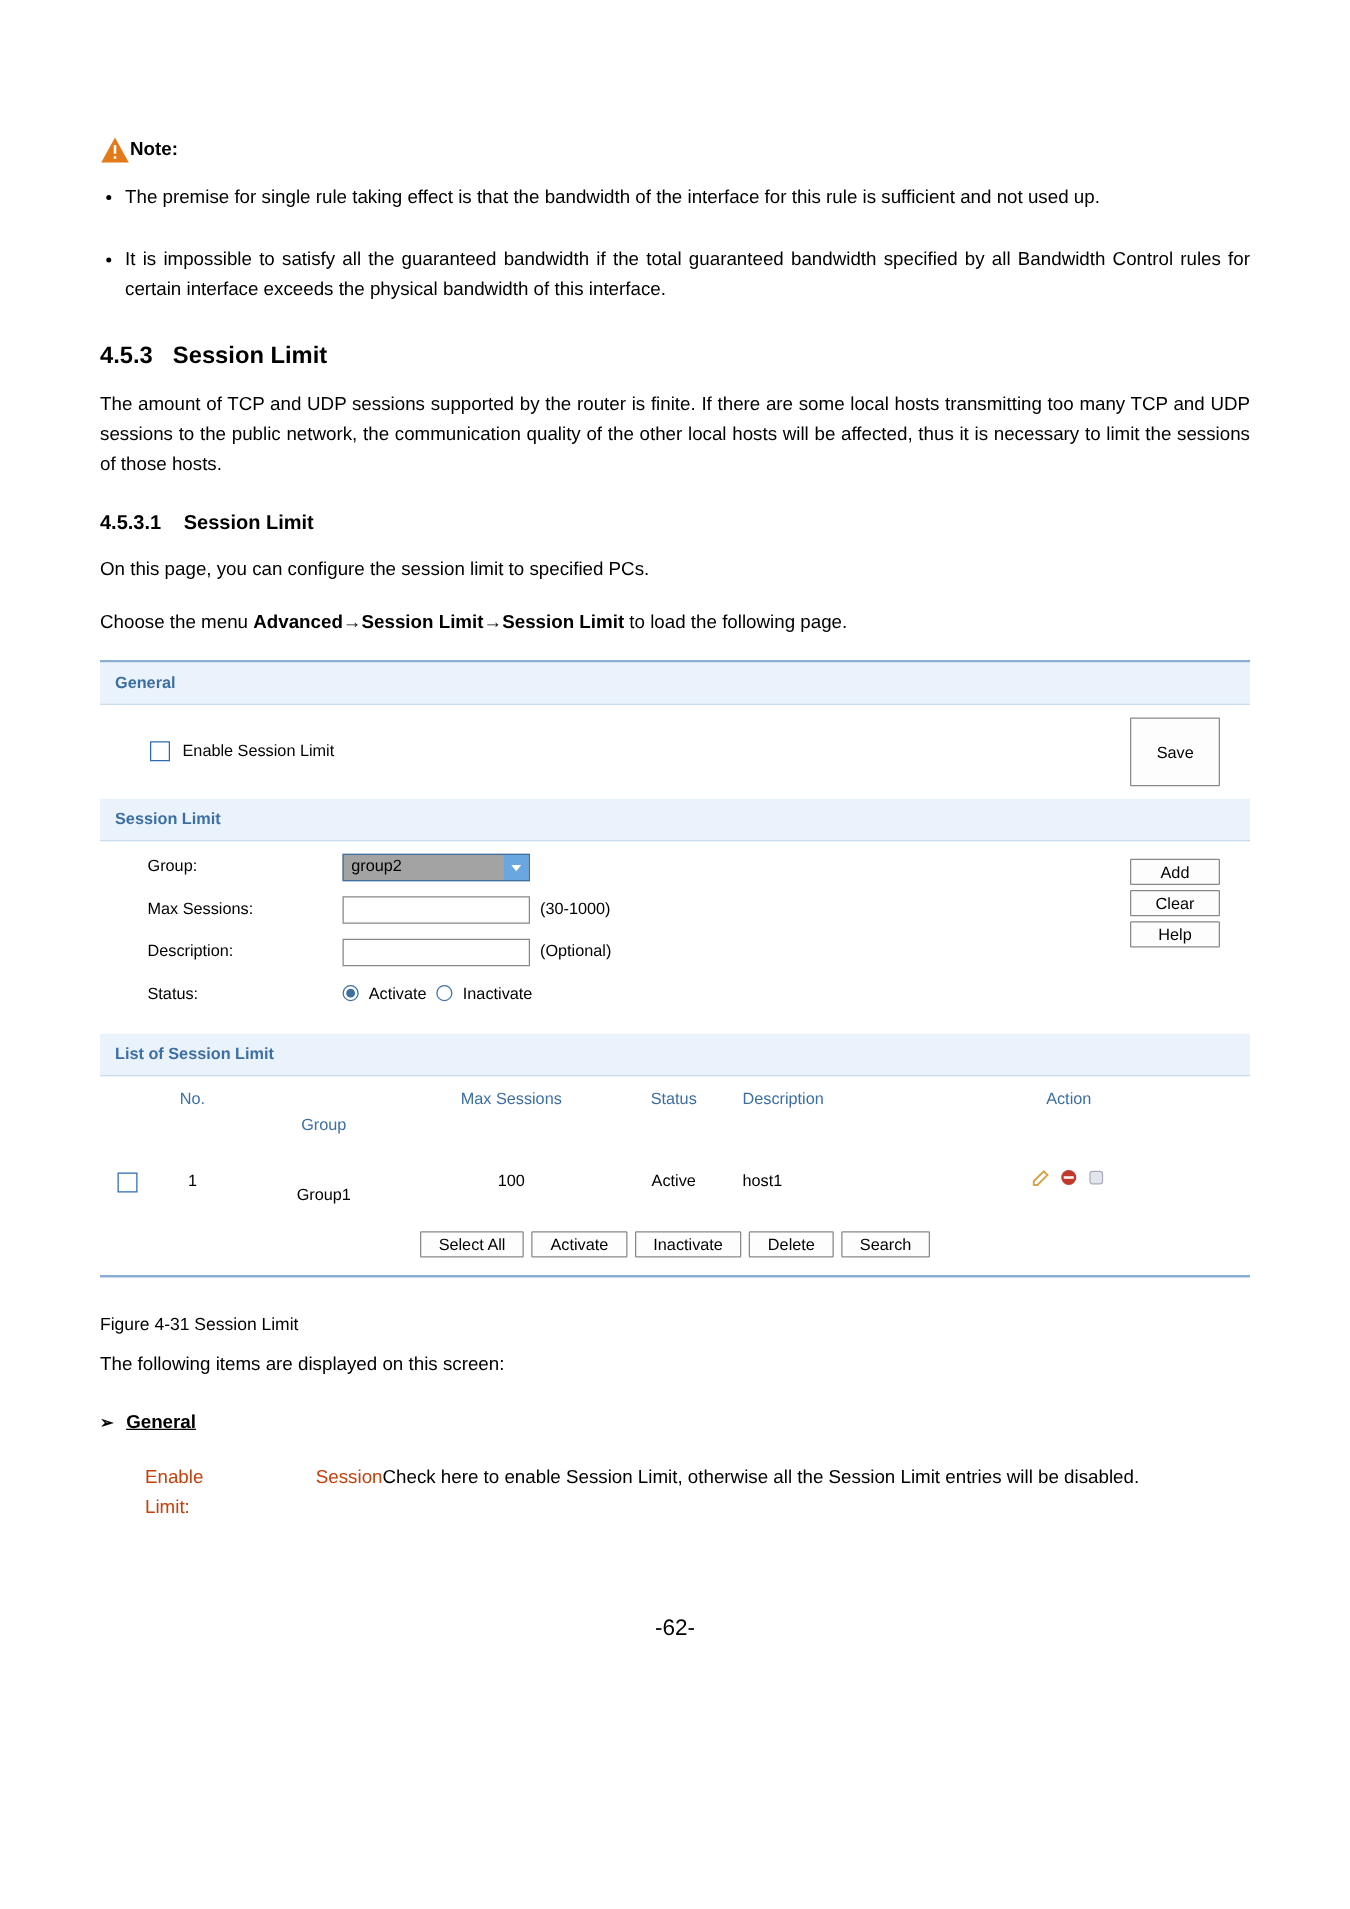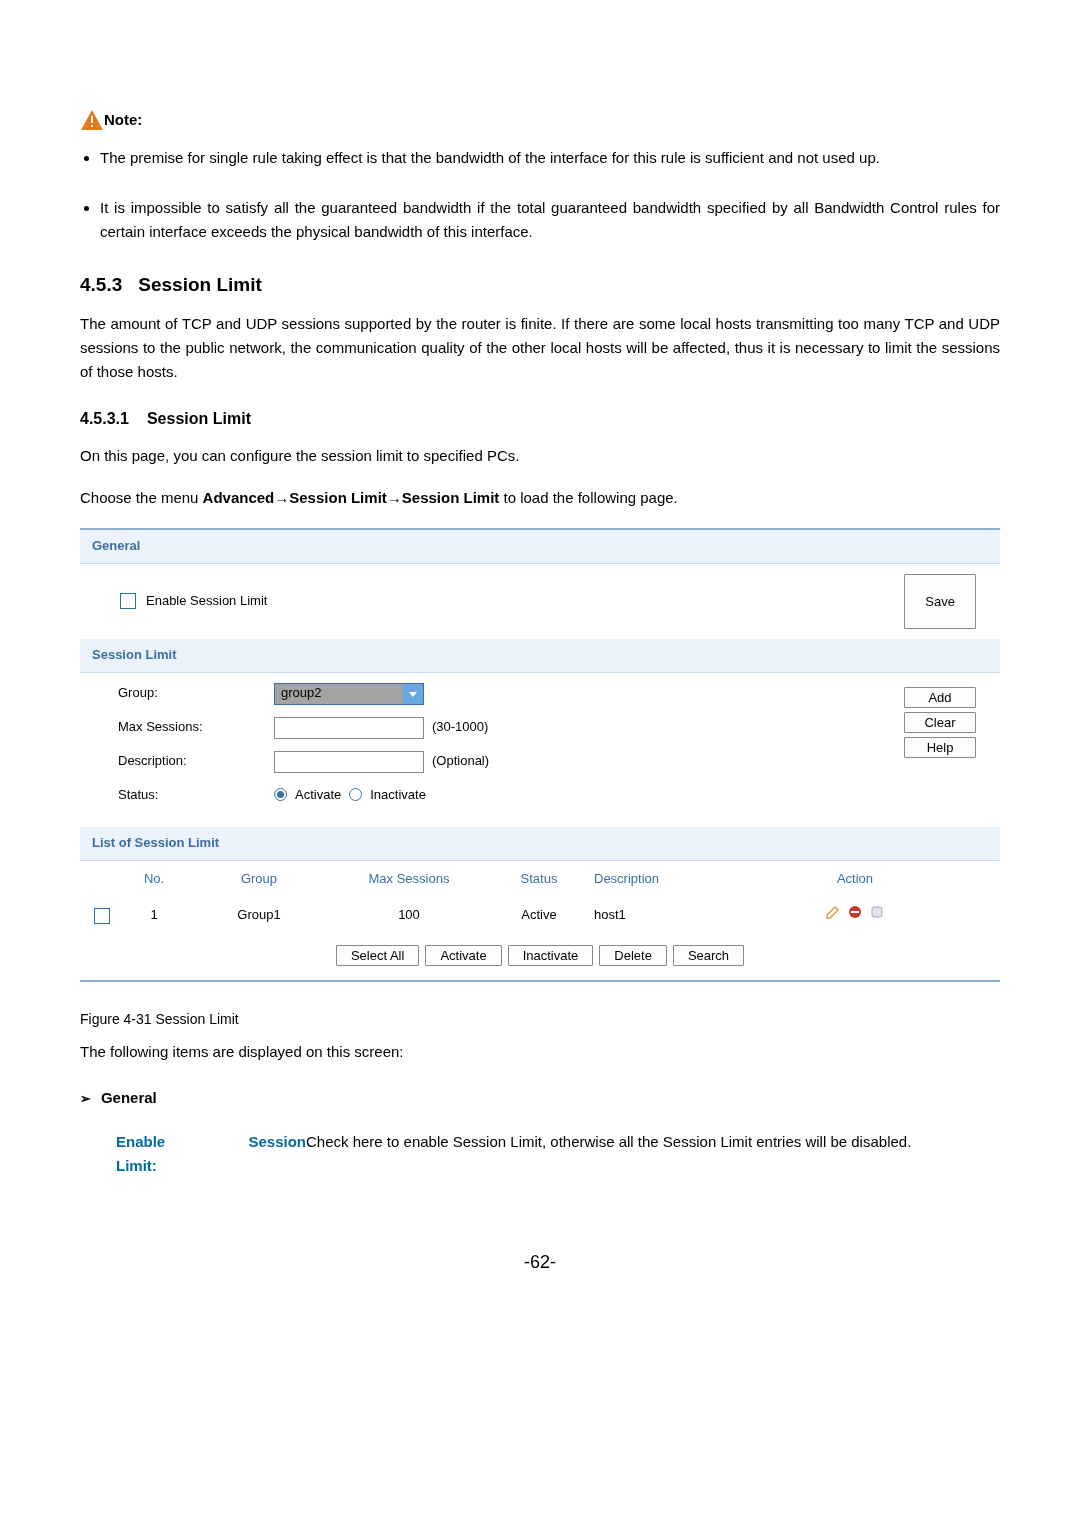--- a/index.html
+++ b/index.html
@@ -34,33 +34,33 @@
   .text-input { border: 1px solid #888; height: 22px; width: 150px; background: #fff; }
   .hint { font-size: 13px; font-family: "Segoe UI", Tahoma, sans-serif; }
   .radio { width: 13px; height: 13px; border: 1px solid #3d6fa3; border-radius: 50%; display: inline-flex; align-items: center; justify-content: center; }
   .radio.sel::after { content: ""; width: 7px; height: 7px; background: #3d6fa3; border-radius: 50%; display: block; }
   .side-btns { display: flex; flex-direction: column; gap: 4px; padding: 4px 10px 0 0; }
   .side-btns .btn { width: 72px; padding: 2px 0; text-align: center; }
   .list-table .thead { display: flex; padding: 8px 14px; color: #3d6fa3; font-size: 13px; font-family: "Segoe UI", Tahoma, sans-serif; }
   .list-table .trow { display: flex; padding: 6px 14px; align-items: center; font-size: 13px; font-family: "Segoe UI", Tahoma, sans-serif; }
   .col-chk { width: 30px; }
   .col-no  { width: 60px; text-align: center; }
-  .col-grp { width: 150px; text-align: center; }
+  .col-grp { width: 150px; text-align: center; margin-top: 21px; }
   .col-max { width: 150px; text-align: center; }
   .col-stat{ width: 110px; text-align: center; }
   .col-desc{ width: 130px; }
   .col-act { flex: 1; text-align: center; }
   .action-icons { display: inline-flex; gap: 6px; align-items: center; justify-content: center; }
   .ico { width: 16px; height: 16px; }
   .btn-row { display: flex; gap: 6px; justify-content: center; padding: 12px 0 14px; border-bottom: 2px solid #8aaed2; }
   .figure-caption { text-align: left; font-size: 14px; margin: 26px 0 10px; }
-  .arrow-head { font-weight: bold; margin: 22px 0 20px; }
+  .arrow-head { font-weight: bold; margin: 22px 0 20px; text-decoration: underline; }
   .arrow-head .tri { margin-right: 10px; font-size: 13px; display:inline-block; }
   .def-row { display: flex; margin: 0 0 0 36px; }
-  .def-term { width: 190px; color: #0369a1; font-weight: bold; text-align: justify; }
+  .def-term { width: 190px; color: #c2410c; font-weight: normal; text-align: justify; }
   .def-term .tj { display:inline-block; width:100%; }
   .def-desc { flex: 1; text-align: justify; }
   .page-no { text-align: center; margin-top: 70px; font-size: 18px; }
   .down-caret svg { display:block; }
 </style>
 </head>
 <body>
 
 <div class="note-header">
   <span class="warn-icon">

